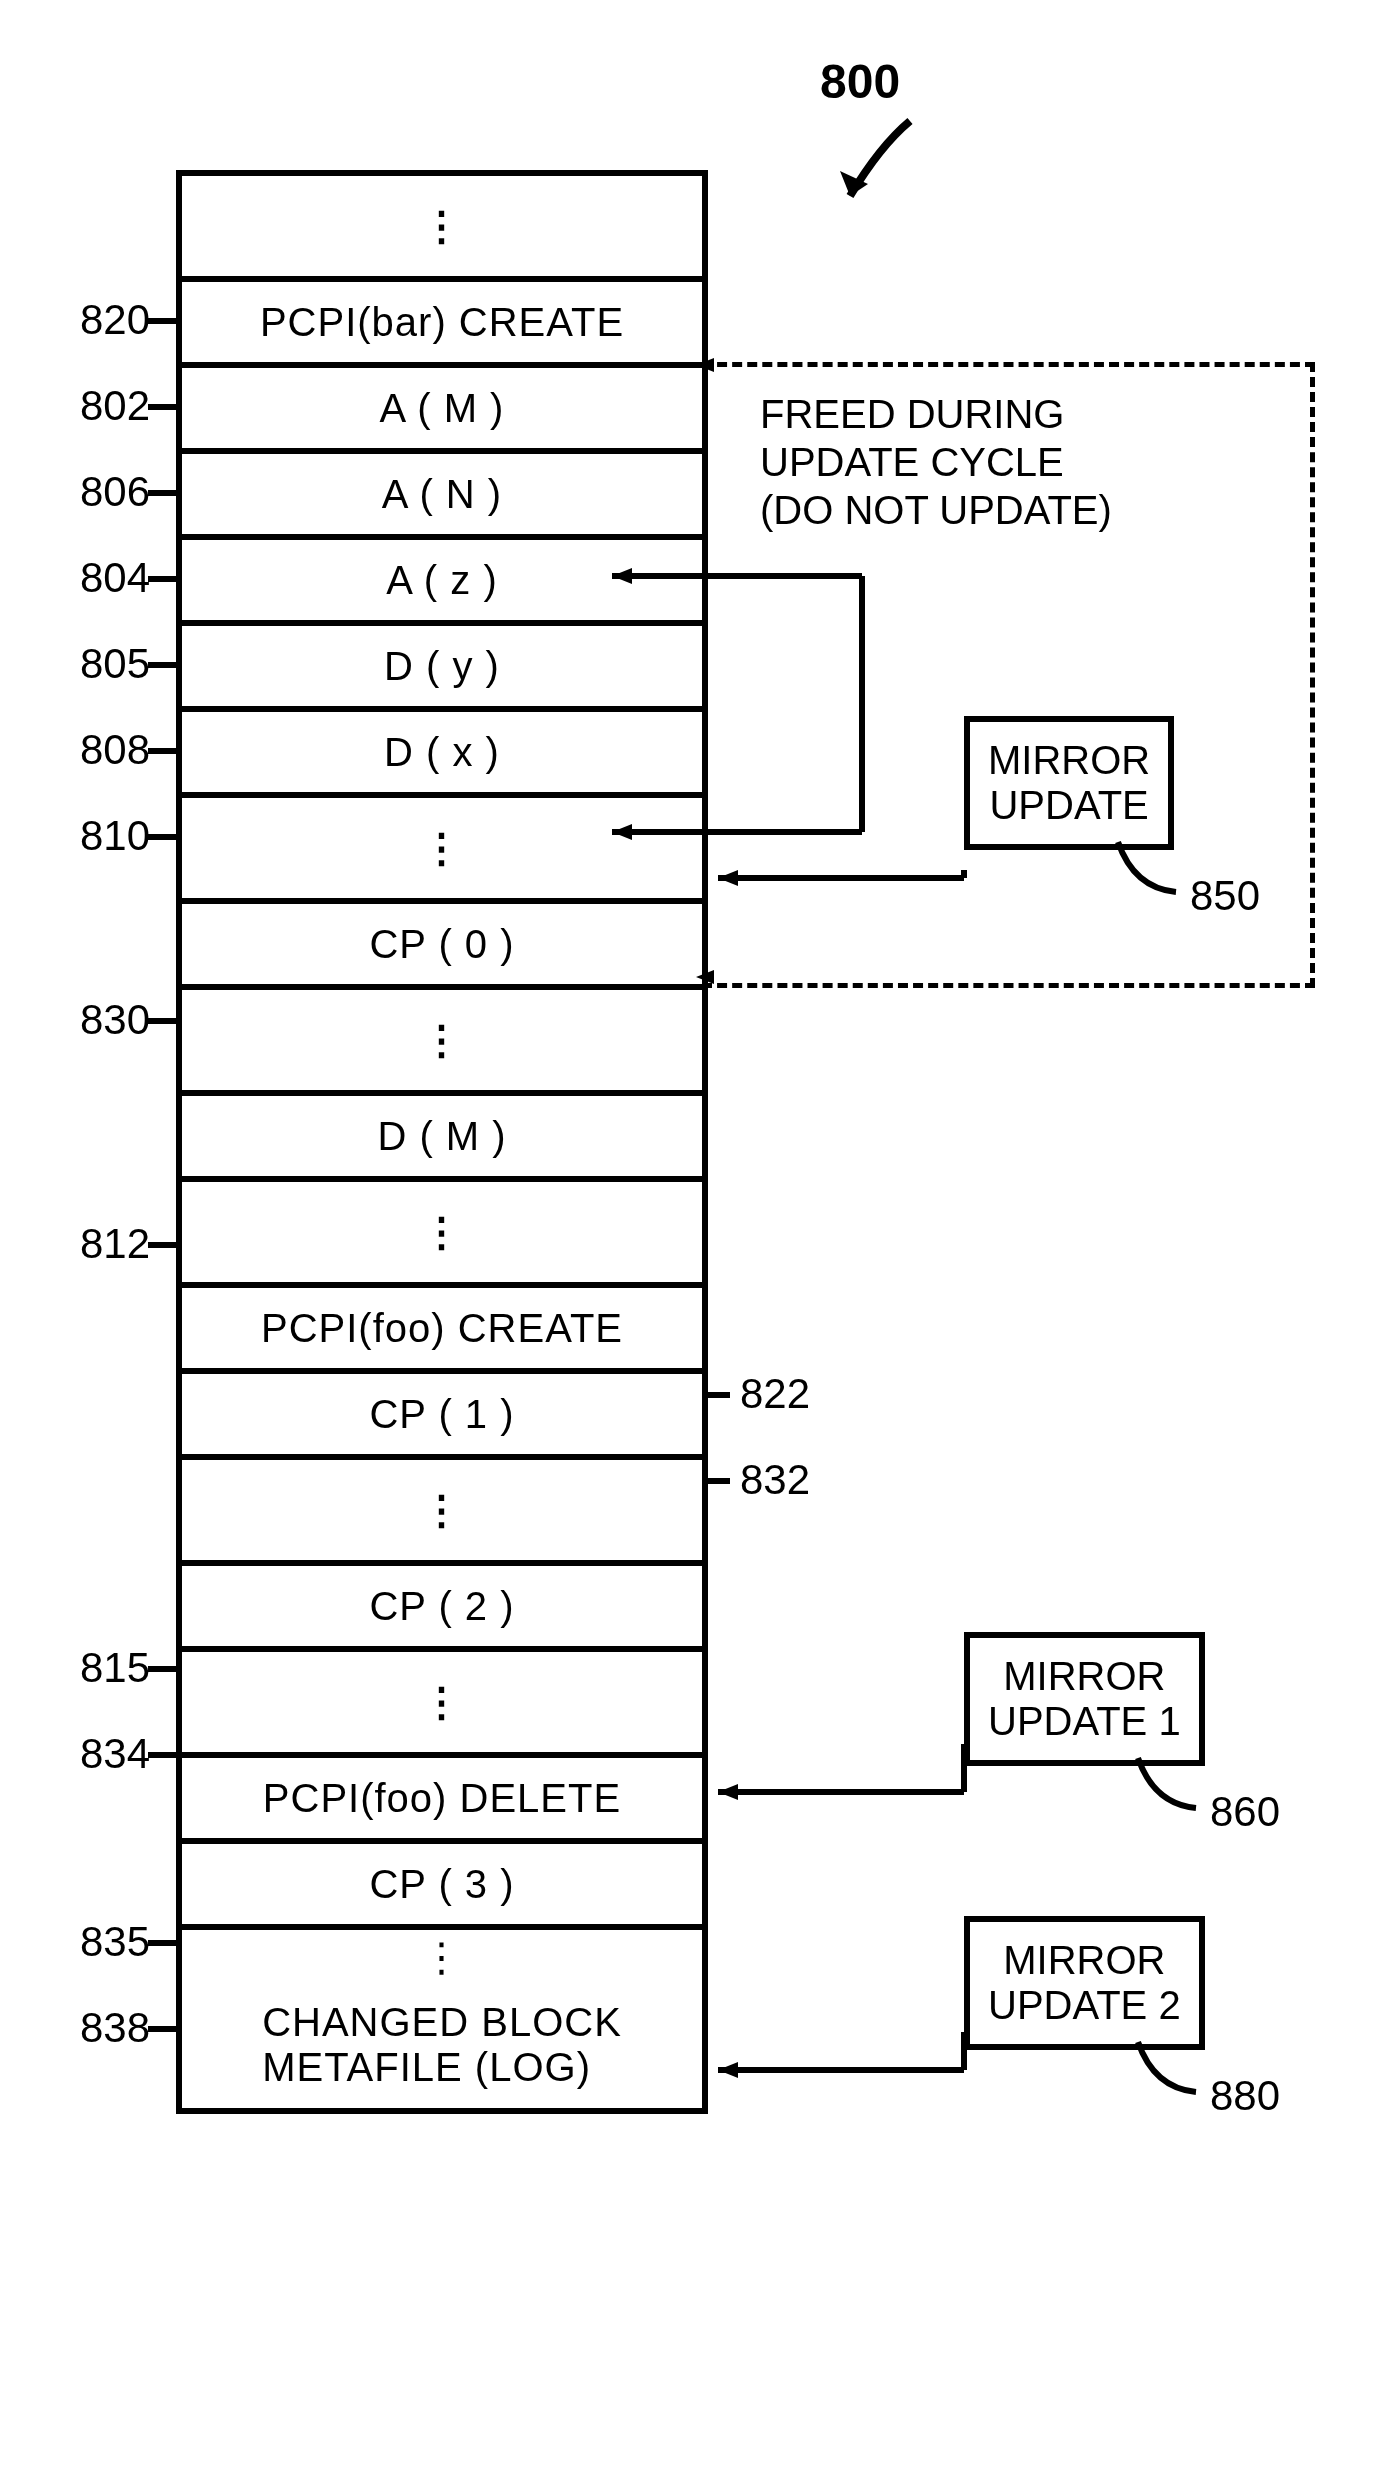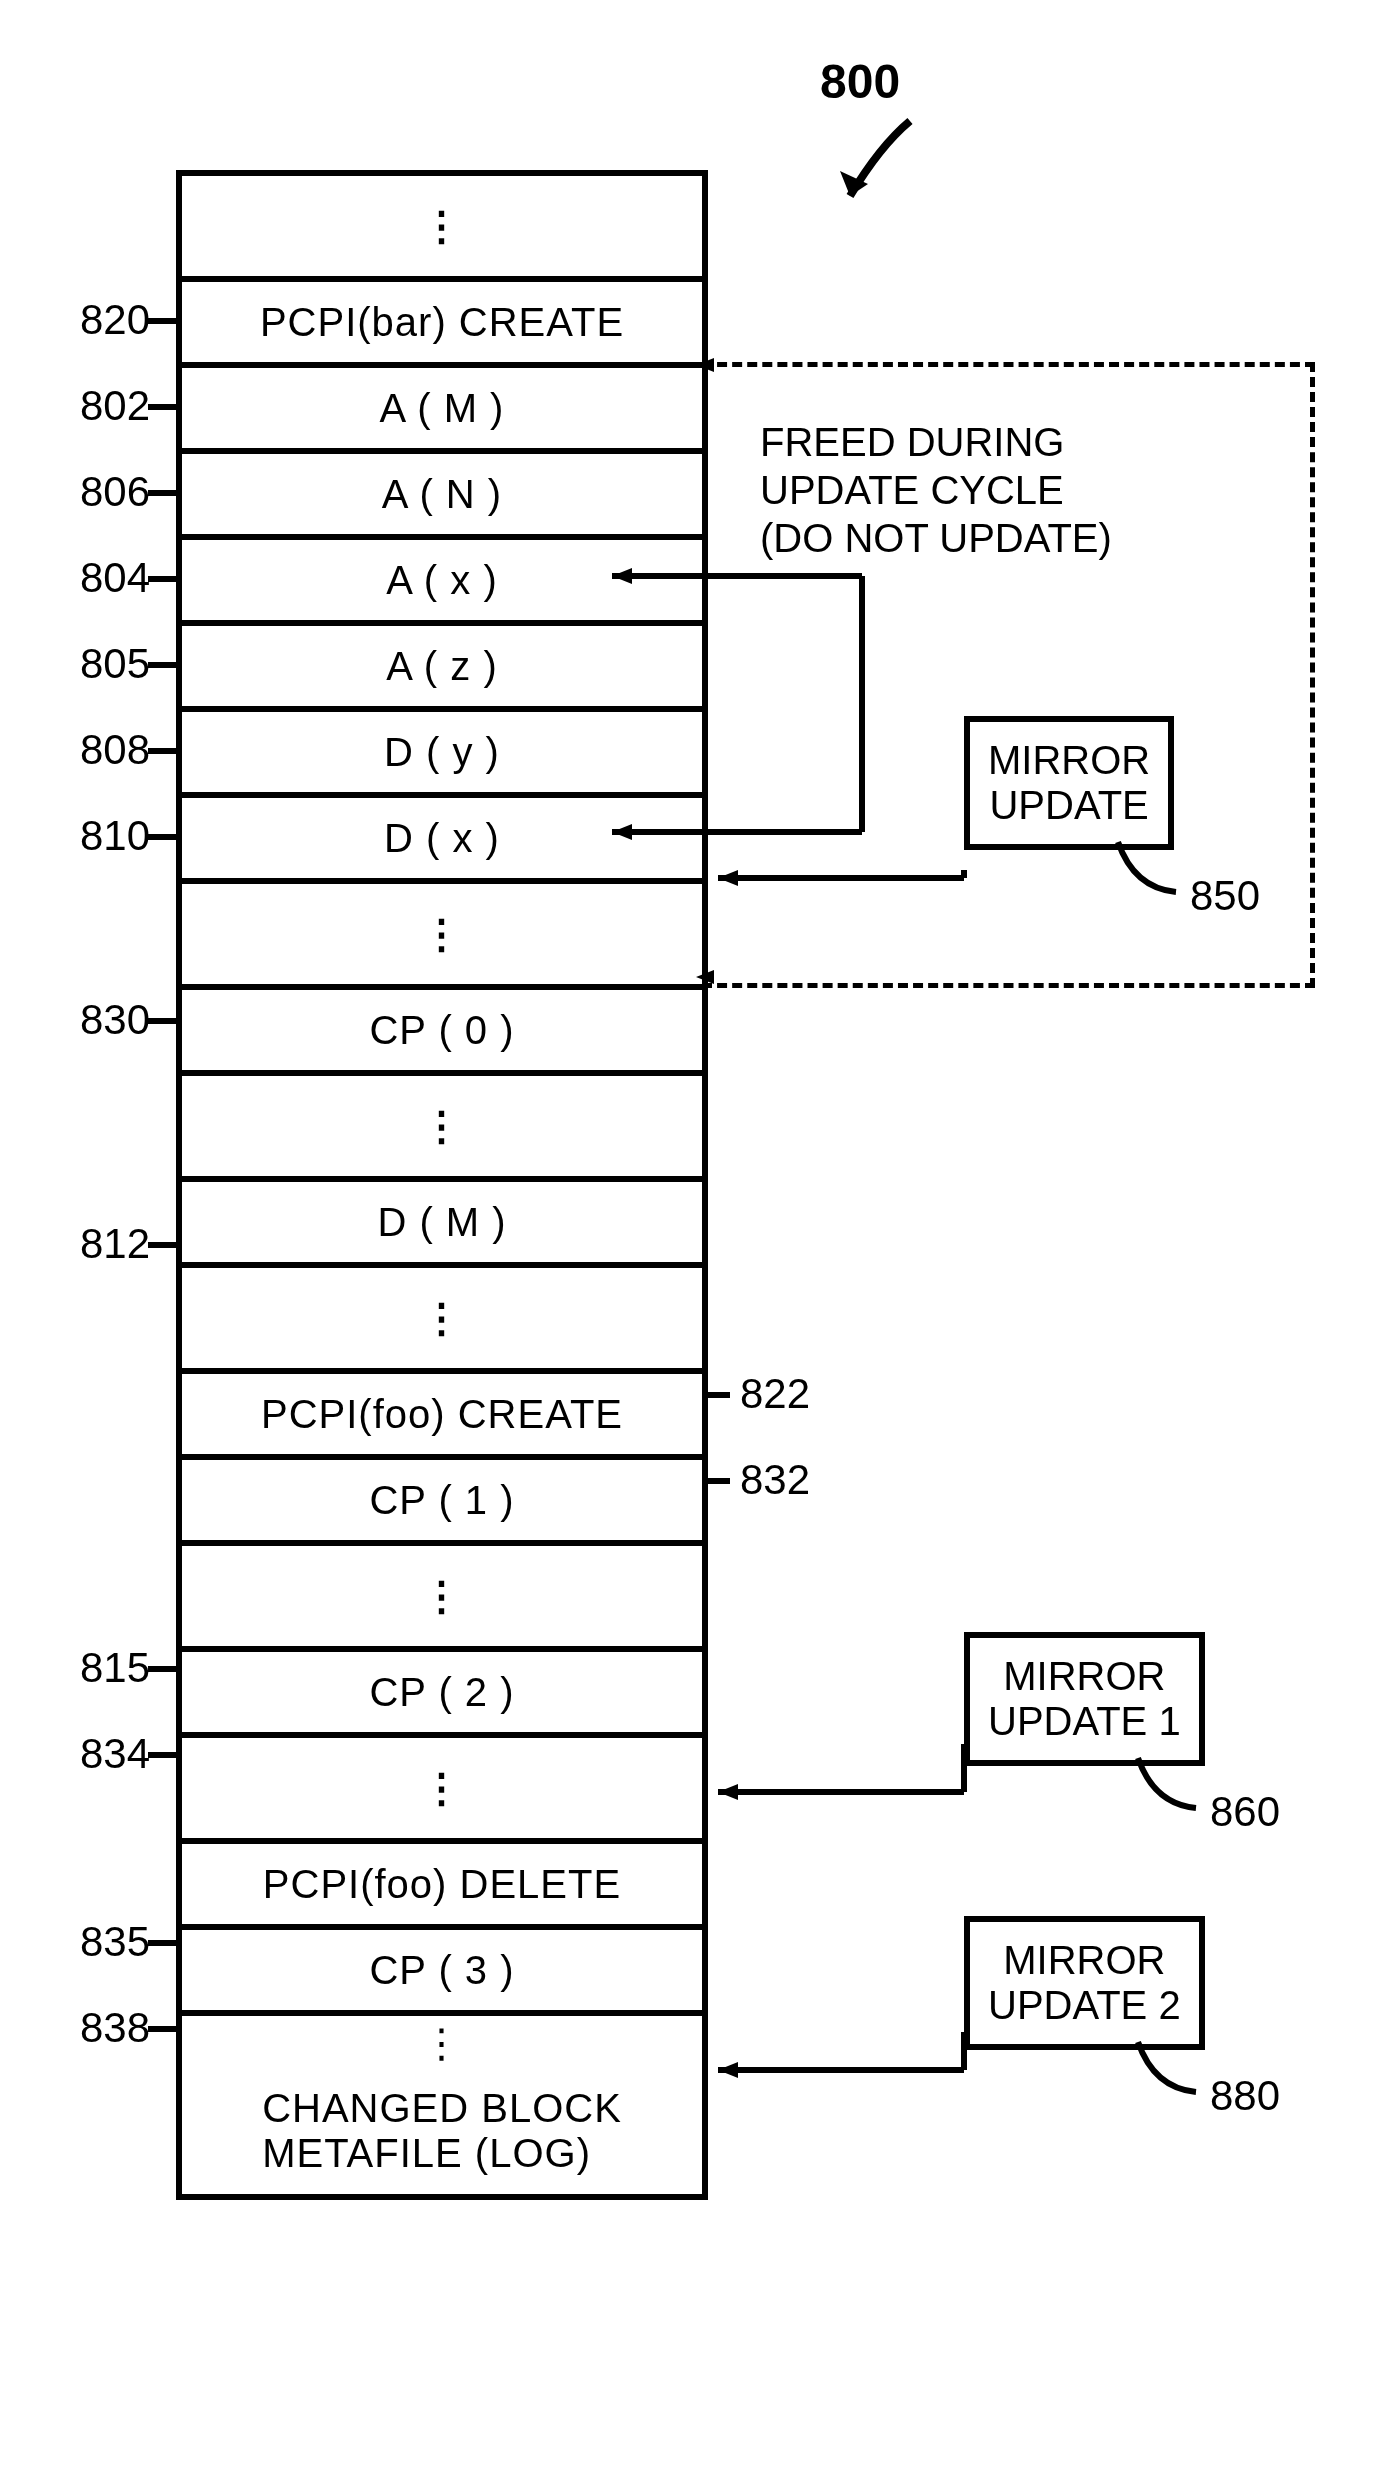--- a/index.html
+++ b/index.html
@@ -104,21 +104,20 @@
     <polygon points="30,80 20,55 48,68" fill="#000"></polygon>
   </svg>
 
   <div class="table">
     <div class="cell dots">
         <span>⋮</span>
       </div>
     <div class="cell">PCPI(bar) CREATE</div>
     <div class="cell">A ( M )</div>
     <div class="cell">A ( N )</div>
-    <div class="cell">A ( x )</div>
     <div class="cell">A ( z )</div>
     <div class="cell">D ( y )</div>
     <div class="cell">D ( x )</div>
     <div class="cell dots">
         <span>⋮</span>
       </div>
     <div class="cell">CP ( 0 )</div>
     <div class="cell dots">
         <span>⋮</span>
       </div>
@@ -192,21 +191,21 @@
   <div class="dashed-box" style="top:322px;left:662px;width:608px;height:616px;"></div>
 
   <svg class="arrow-line" style="top:318px;left:656px;" width="20" height="14">
     <polygon points="0,7 18,0 18,14" fill="#000"></polygon>
   </svg>
 
   <svg class="arrow-line" style="top:930px;left:656px;" width="20" height="14">
     <polygon points="0,7 18,0 18,14" fill="#000"></polygon>
   </svg>
 
-  <div style="position:absolute;top:350px;left:720px;font-size:40px;line-height:48px;margin-top:28px;">FREED DURING<br>UPDATE CYCLE<br>(DO NOT UPDATE)</div>
+  <div style="position:absolute;top:350px;left:720px;font-size:40px;line-height:48px;">FREED DURING<br>UPDATE CYCLE<br>(DO NOT UPDATE)</div>
 
   <svg class="arrow-line" style="top:526px;left:552px;" width="280" height="280">
 
     <line x1="270" y1="10" x2="20" y2="10" stroke="#000" stroke-width="6"></line>
     <polygon points="20,10 40,2 40,18" fill="#000"></polygon>
 
     <line x1="270" y1="10" x2="270" y2="266" stroke="#000" stroke-width="6"></line>
 
     <line x1="270" y1="266" x2="20" y2="266" stroke="#000" stroke-width="6"></line>
     <polygon points="20,266 40,258 40,274" fill="#000"></polygon>

